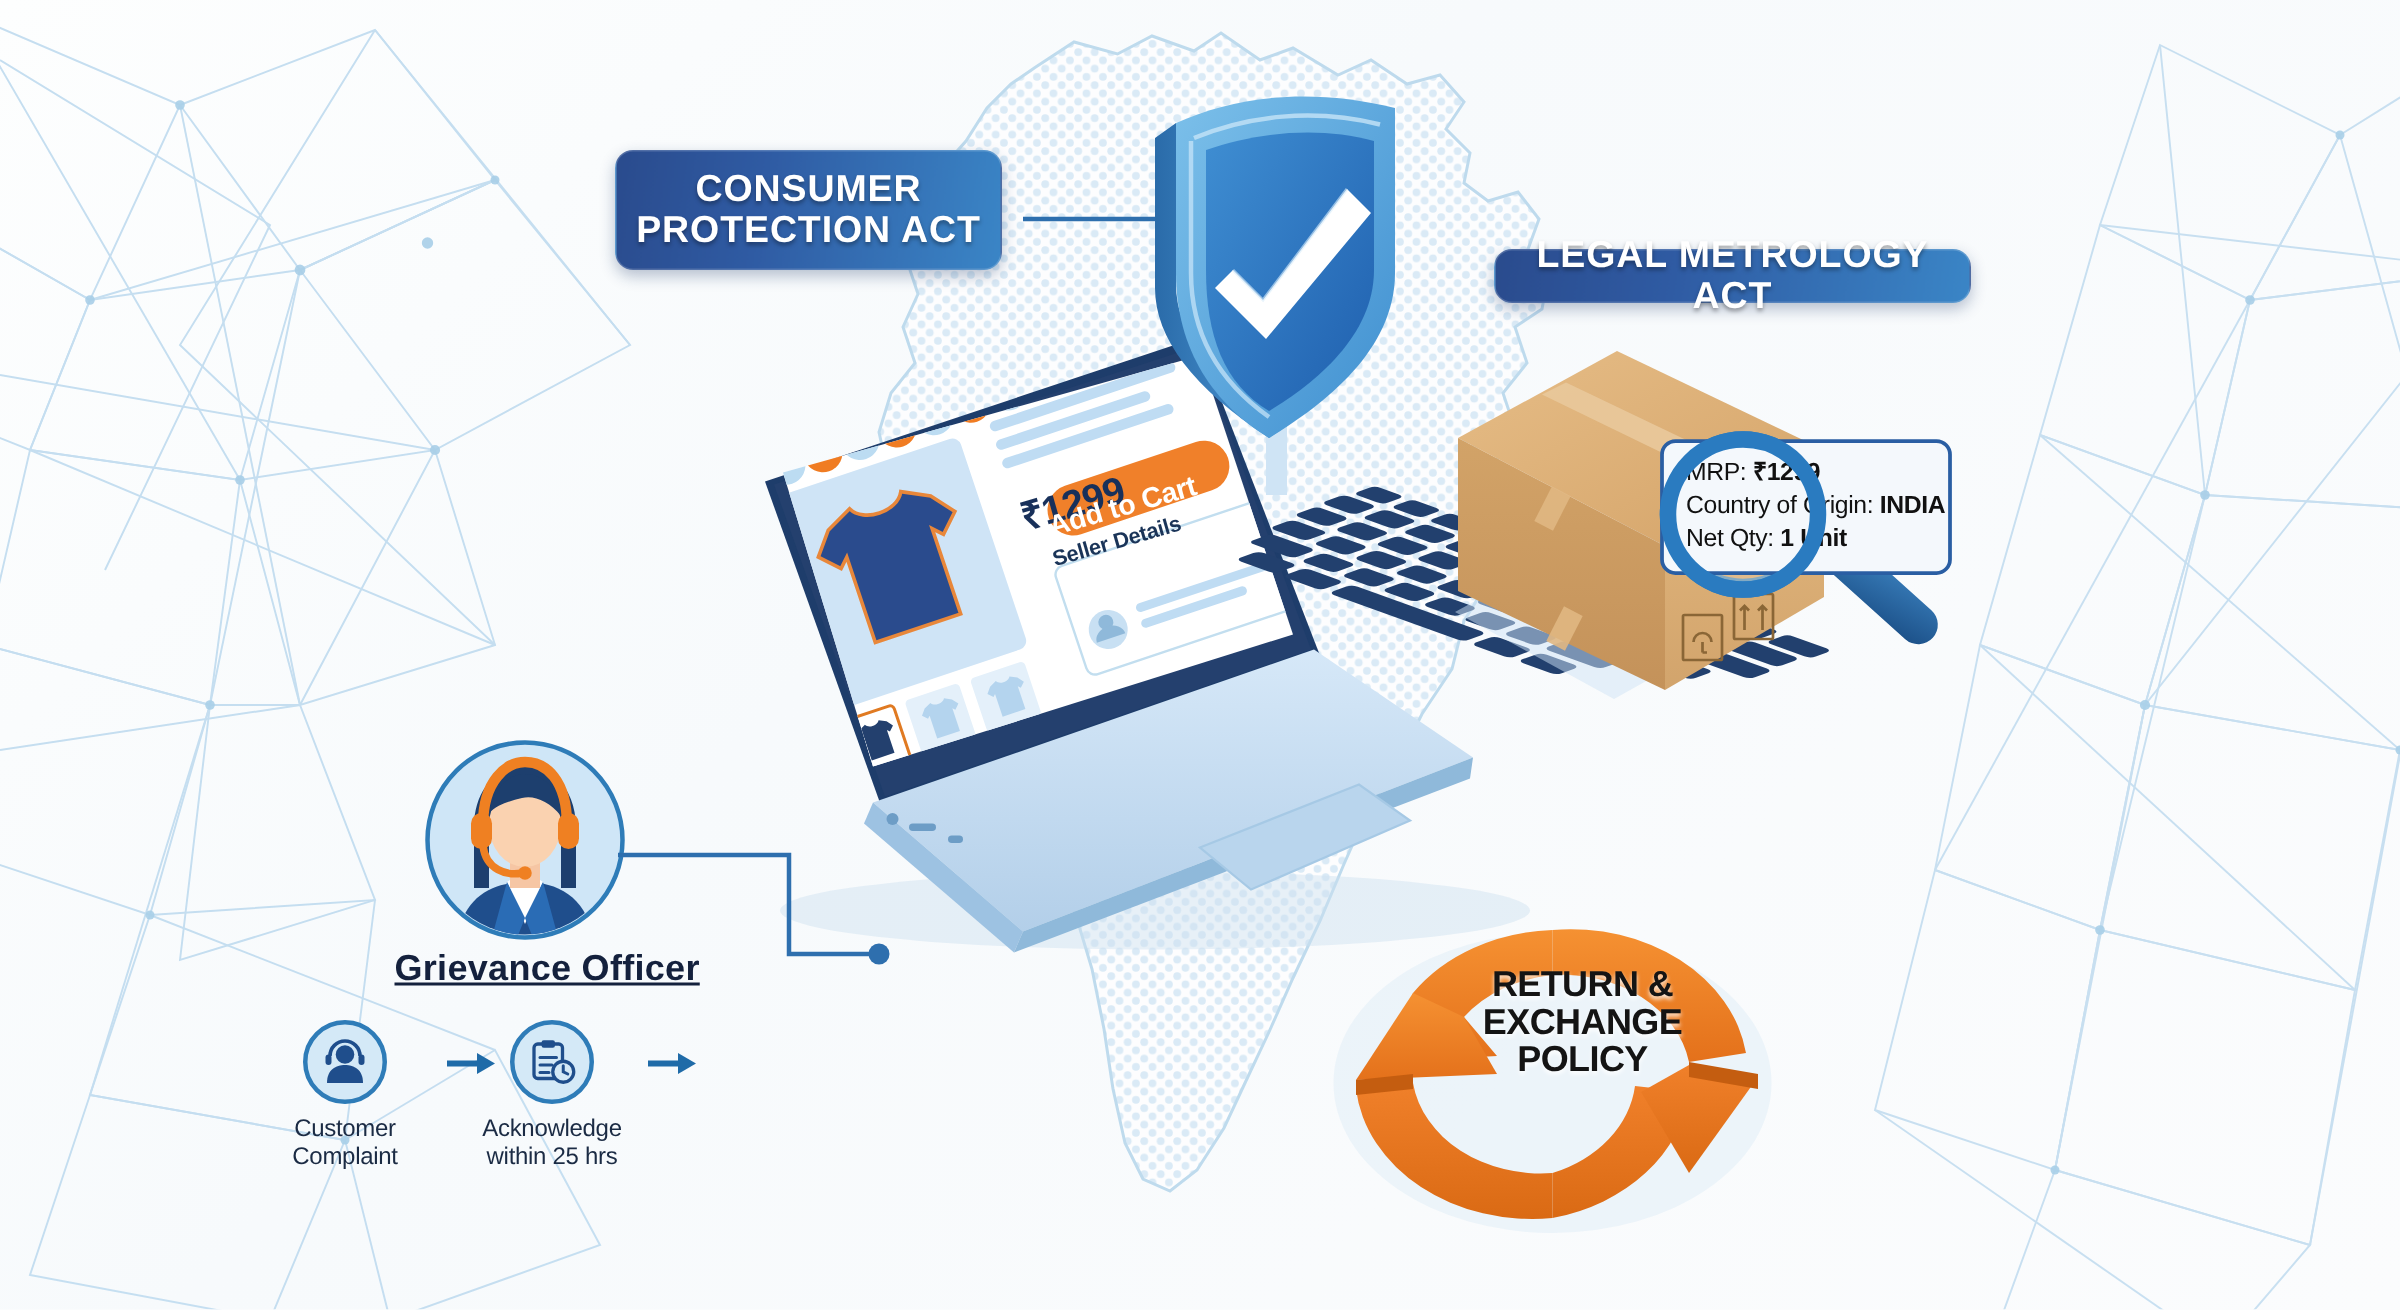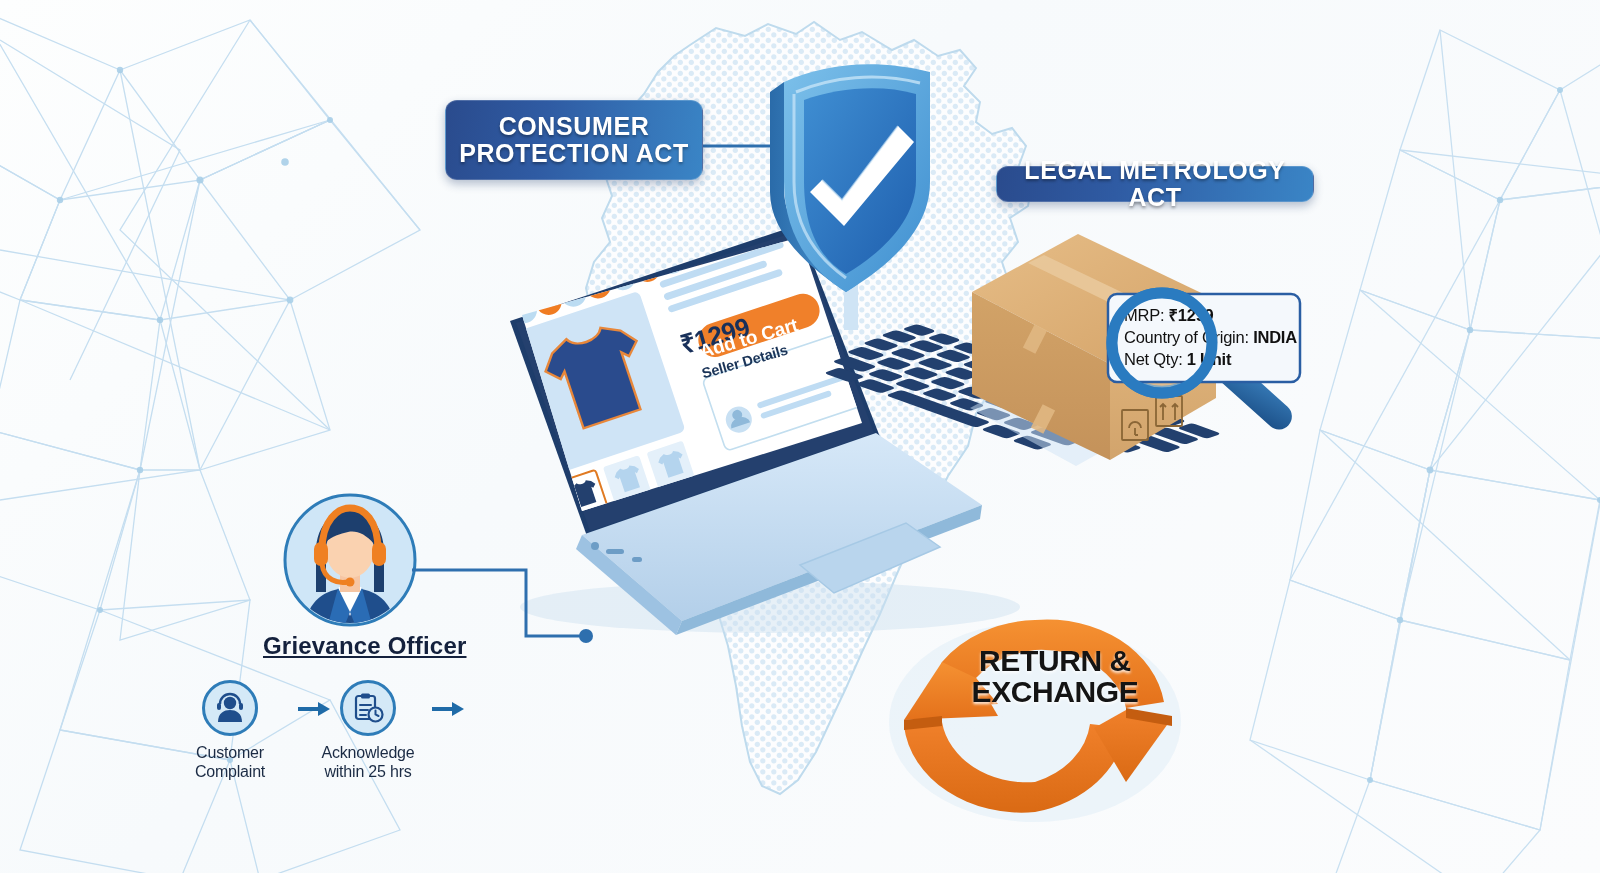--- a/index.html
+++ b/index.html
@@ -30,21 +30,21 @@
     line-height: 1.08;
     display: flex;
     align-items: center;
     justify-content: center;
     text-shadow: 0 2px 3px rgba(0,0,0,.35);
     box-shadow: 0 4px 10px rgba(20,50,100,.30);
     background: linear-gradient(100deg,#2a4b8d 0%,#2f5ba3 38%,#3a85c6 100%);
     border: 1px solid rgba(255,255,255,.18);
   }
   #cpa-label {
-    left: 445px; top: 100px; width: 258px; height: 80px;
+    left: 410px; top: 100px; width: 258px; height: 80px;
     font-size: 25px; padding: 0 12px; align-items: center;
   }
   #lma-label {
     left: 996px; top: 166px; width: 318px; height: 36px;
     font-size: 25px; padding: 0 14px;
   }
 
   
   #officer-title {
     position: absolute; left: 263px; top: 632px;
@@ -62,21 +62,21 @@
   }
   .step-label {
     margin-top: 8px; font-size: 16px; color: #1b2b44;
     line-height: 1.18; letter-spacing: -.2px;
   }
   .step-arrow { position: absolute; top: 18px; width: 36px; height: 22px; }
 
   
   #return-text {
     position: absolute; left: 955px; top: 645px; width: 200px;
-    text-align: center; font-size: 30px; font-weight: bold;
+    text-align: center; font-size: 24px; font-weight: bold;
     color: #141414; line-height: 1.04; letter-spacing: -.4px;
     text-shadow: 0 2px 3px rgba(255,255,255,.9);
   }
 
   
   #pkg-label-text {
     position: absolute; left: 1124px; top: 305px; width: 178px;
     font-size: 16.5px; color: #111; line-height: 1.33;
     letter-spacing: -.25px;
   }
@@ -613,15 +613,16 @@
     <path d="M155,202 A118,96 0 0 1 24,116 L62,112 A86,70 0 0 0 155,172 Z" fill="url(#arrBot)"></path>
     <path d="M155,202 A118,96 0 0 0 246,118 L210,114 A86,70 0 0 1 155,172 Z" fill="url(#arrBot)"></path>
     <path d="M246,100 L292,108 L246,172 L214,118 Z" fill="url(#arrBot)"></path>
 
     <path d="M24,110 L24,120 L62,116 L62,106 Z" fill="#c45d10"></path>
     <path d="M246,98 L246,108 L292,116 L292,106 Z" fill="#c45d10"></path>
   </svg>
   <div id="return-text">
     <div>RETURN &amp;</div>
     <div>EXCHANGE</div>
+    <div>POLICY</div>
   </div>
 
 </div>
 
 </body></html>

